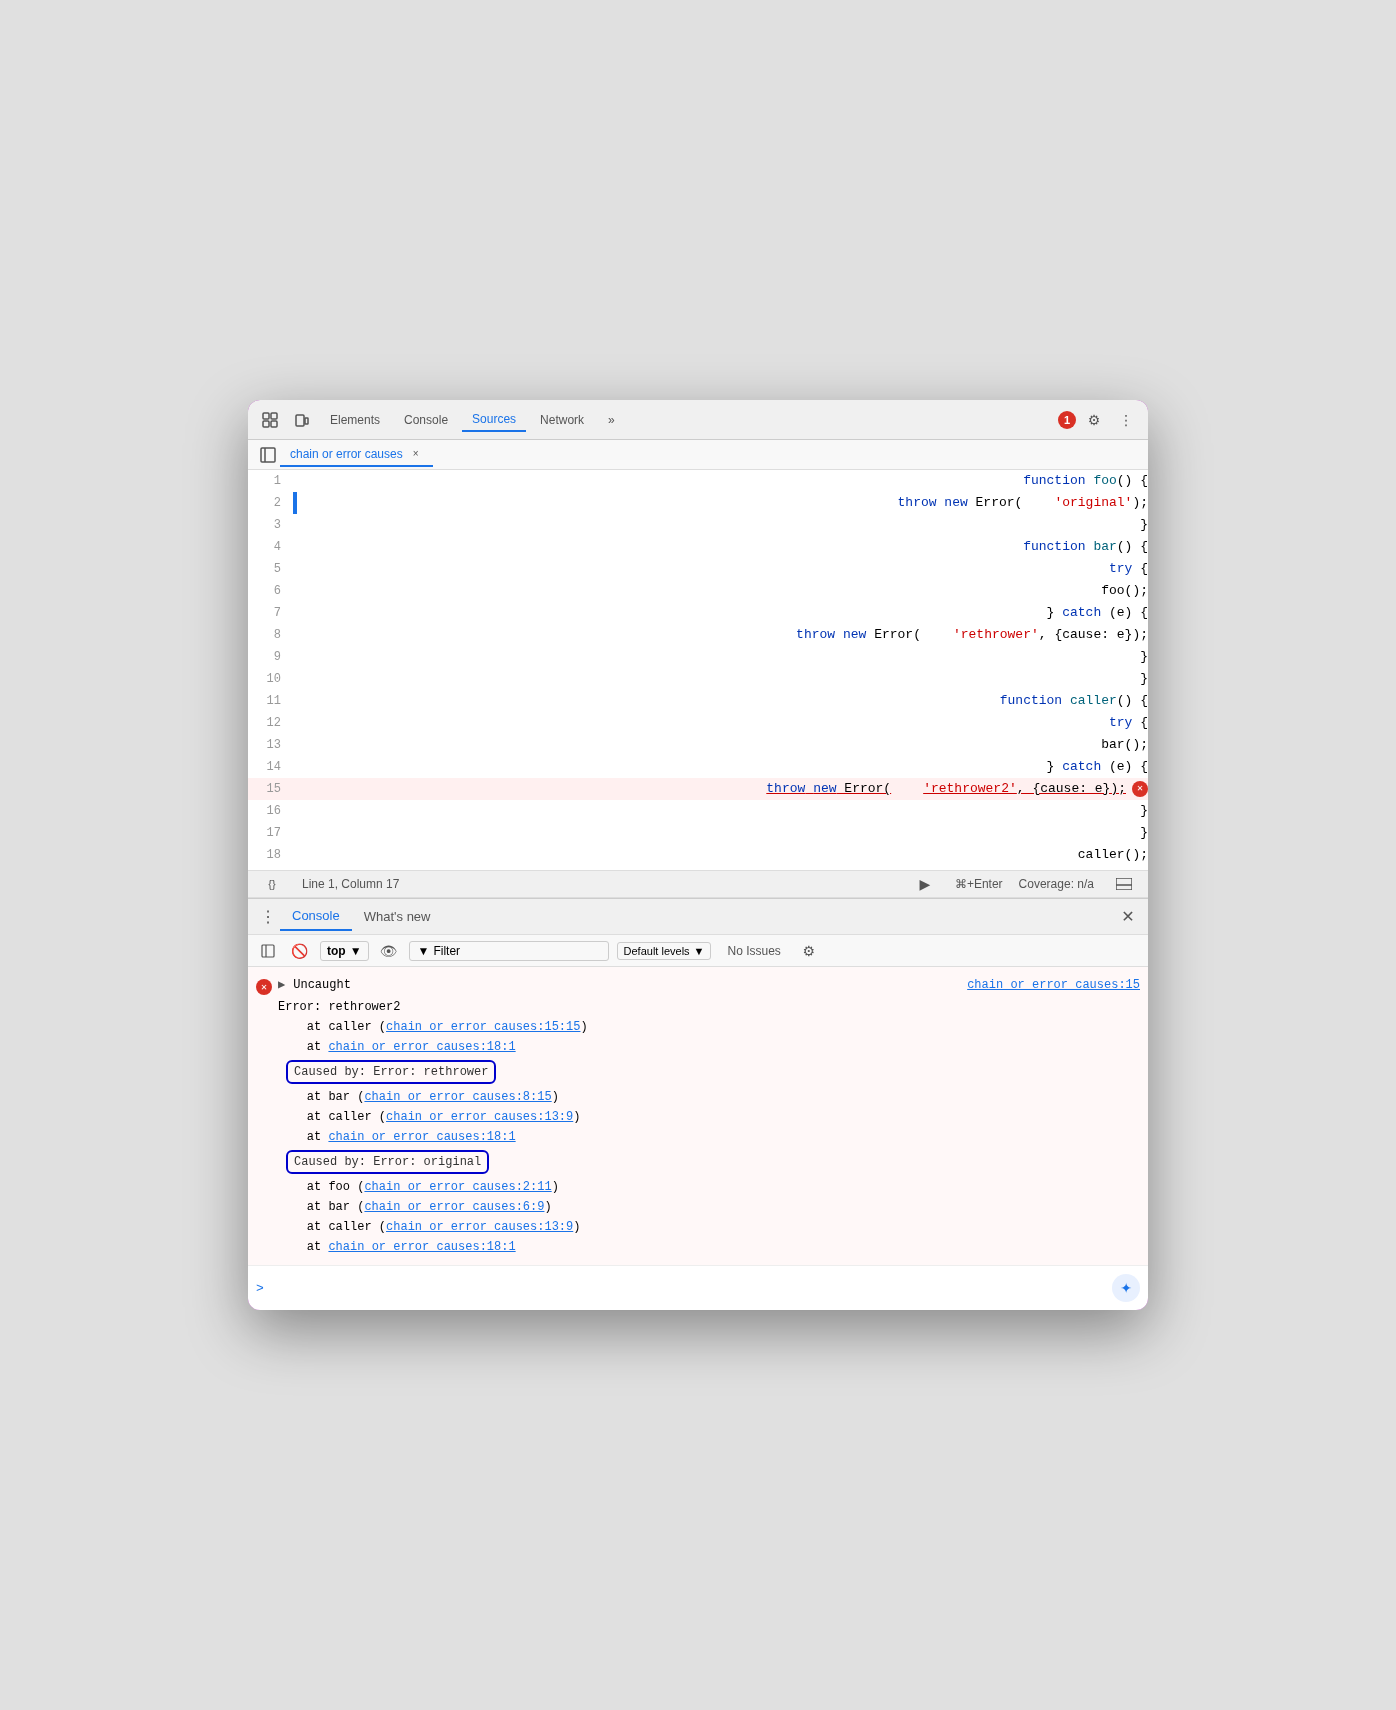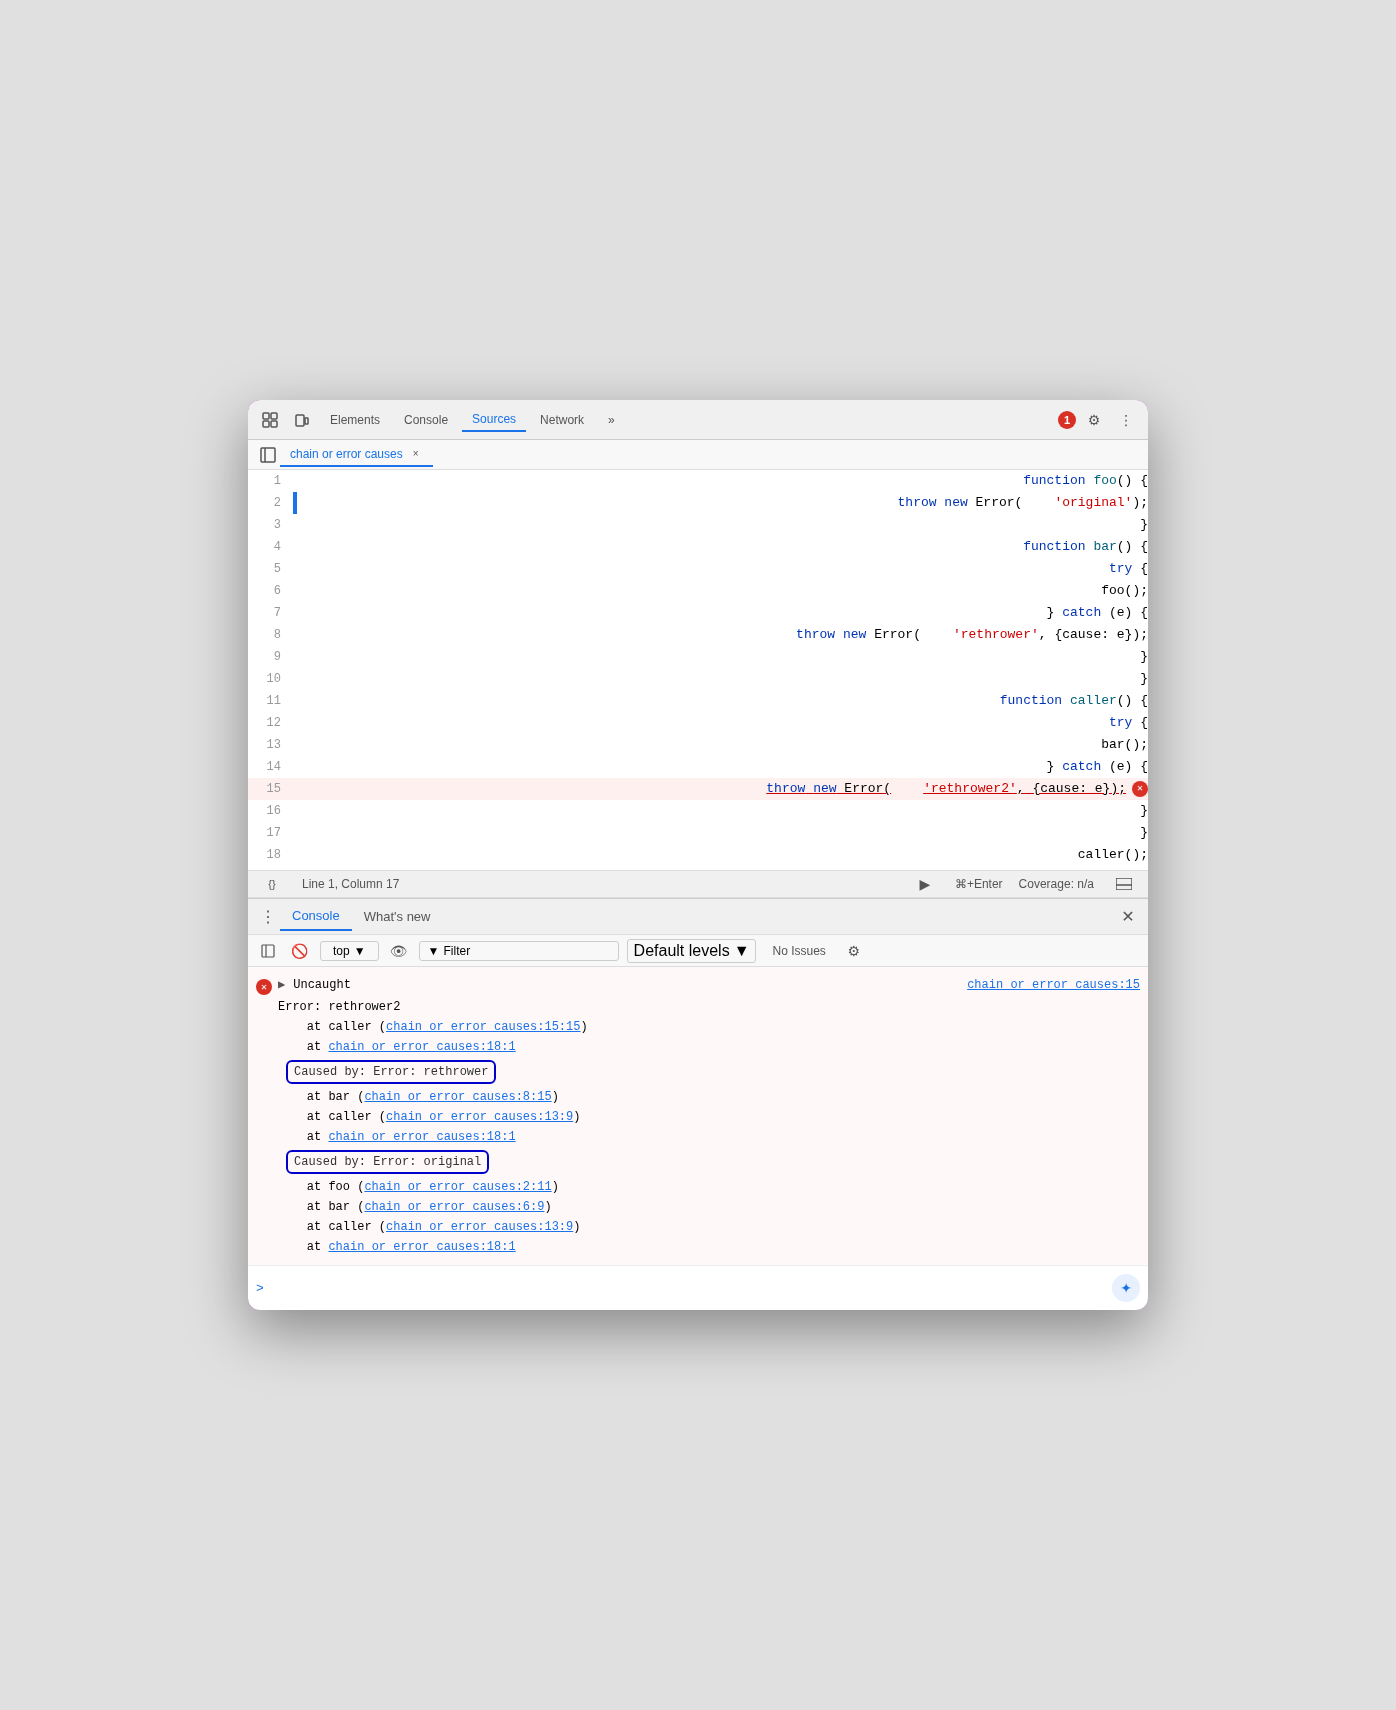--- a/index.html
+++ b/index.html
@@ -292,45 +292,46 @@
       align-items: center;
       justify-content: center;
       color: #555;
       font-size: 14px;
       border-radius: 3px;
     }
     .console-context {
       display: flex;
       align-items: flex-start;
       gap: 4px;
-      padding: 2px 12px;
+      padding: 2px 6px;
       border: 1px solid #ccc;
       border-radius: 3px;
       font-size: 12px;
       cursor: pointer;
+      font-weight: bold;
     }
     .console-filter {
       display: flex;
       align-items: center;
       gap: 4px;
       padding: 2px 8px;
       border: 1px solid #ccc;
       border-radius: 3px;
       font-size: 12px;
       flex: 1;
       max-width: 200px;
     }
     .console-levels {
       display: flex;
       align-items: flex-start;
       gap: 4px;
       padding: 2px 6px;
       border: 1px solid #ccc;
       border-radius: 3px;
-      font-size: 16px;
+      font-size: 11px;
       cursor: pointer;
     }
     .no-issues {
       padding: 2px 8px;
       font-size: 12px;
       color: #555;
     }
     
     .console-output {
       background: #fff8f8;

